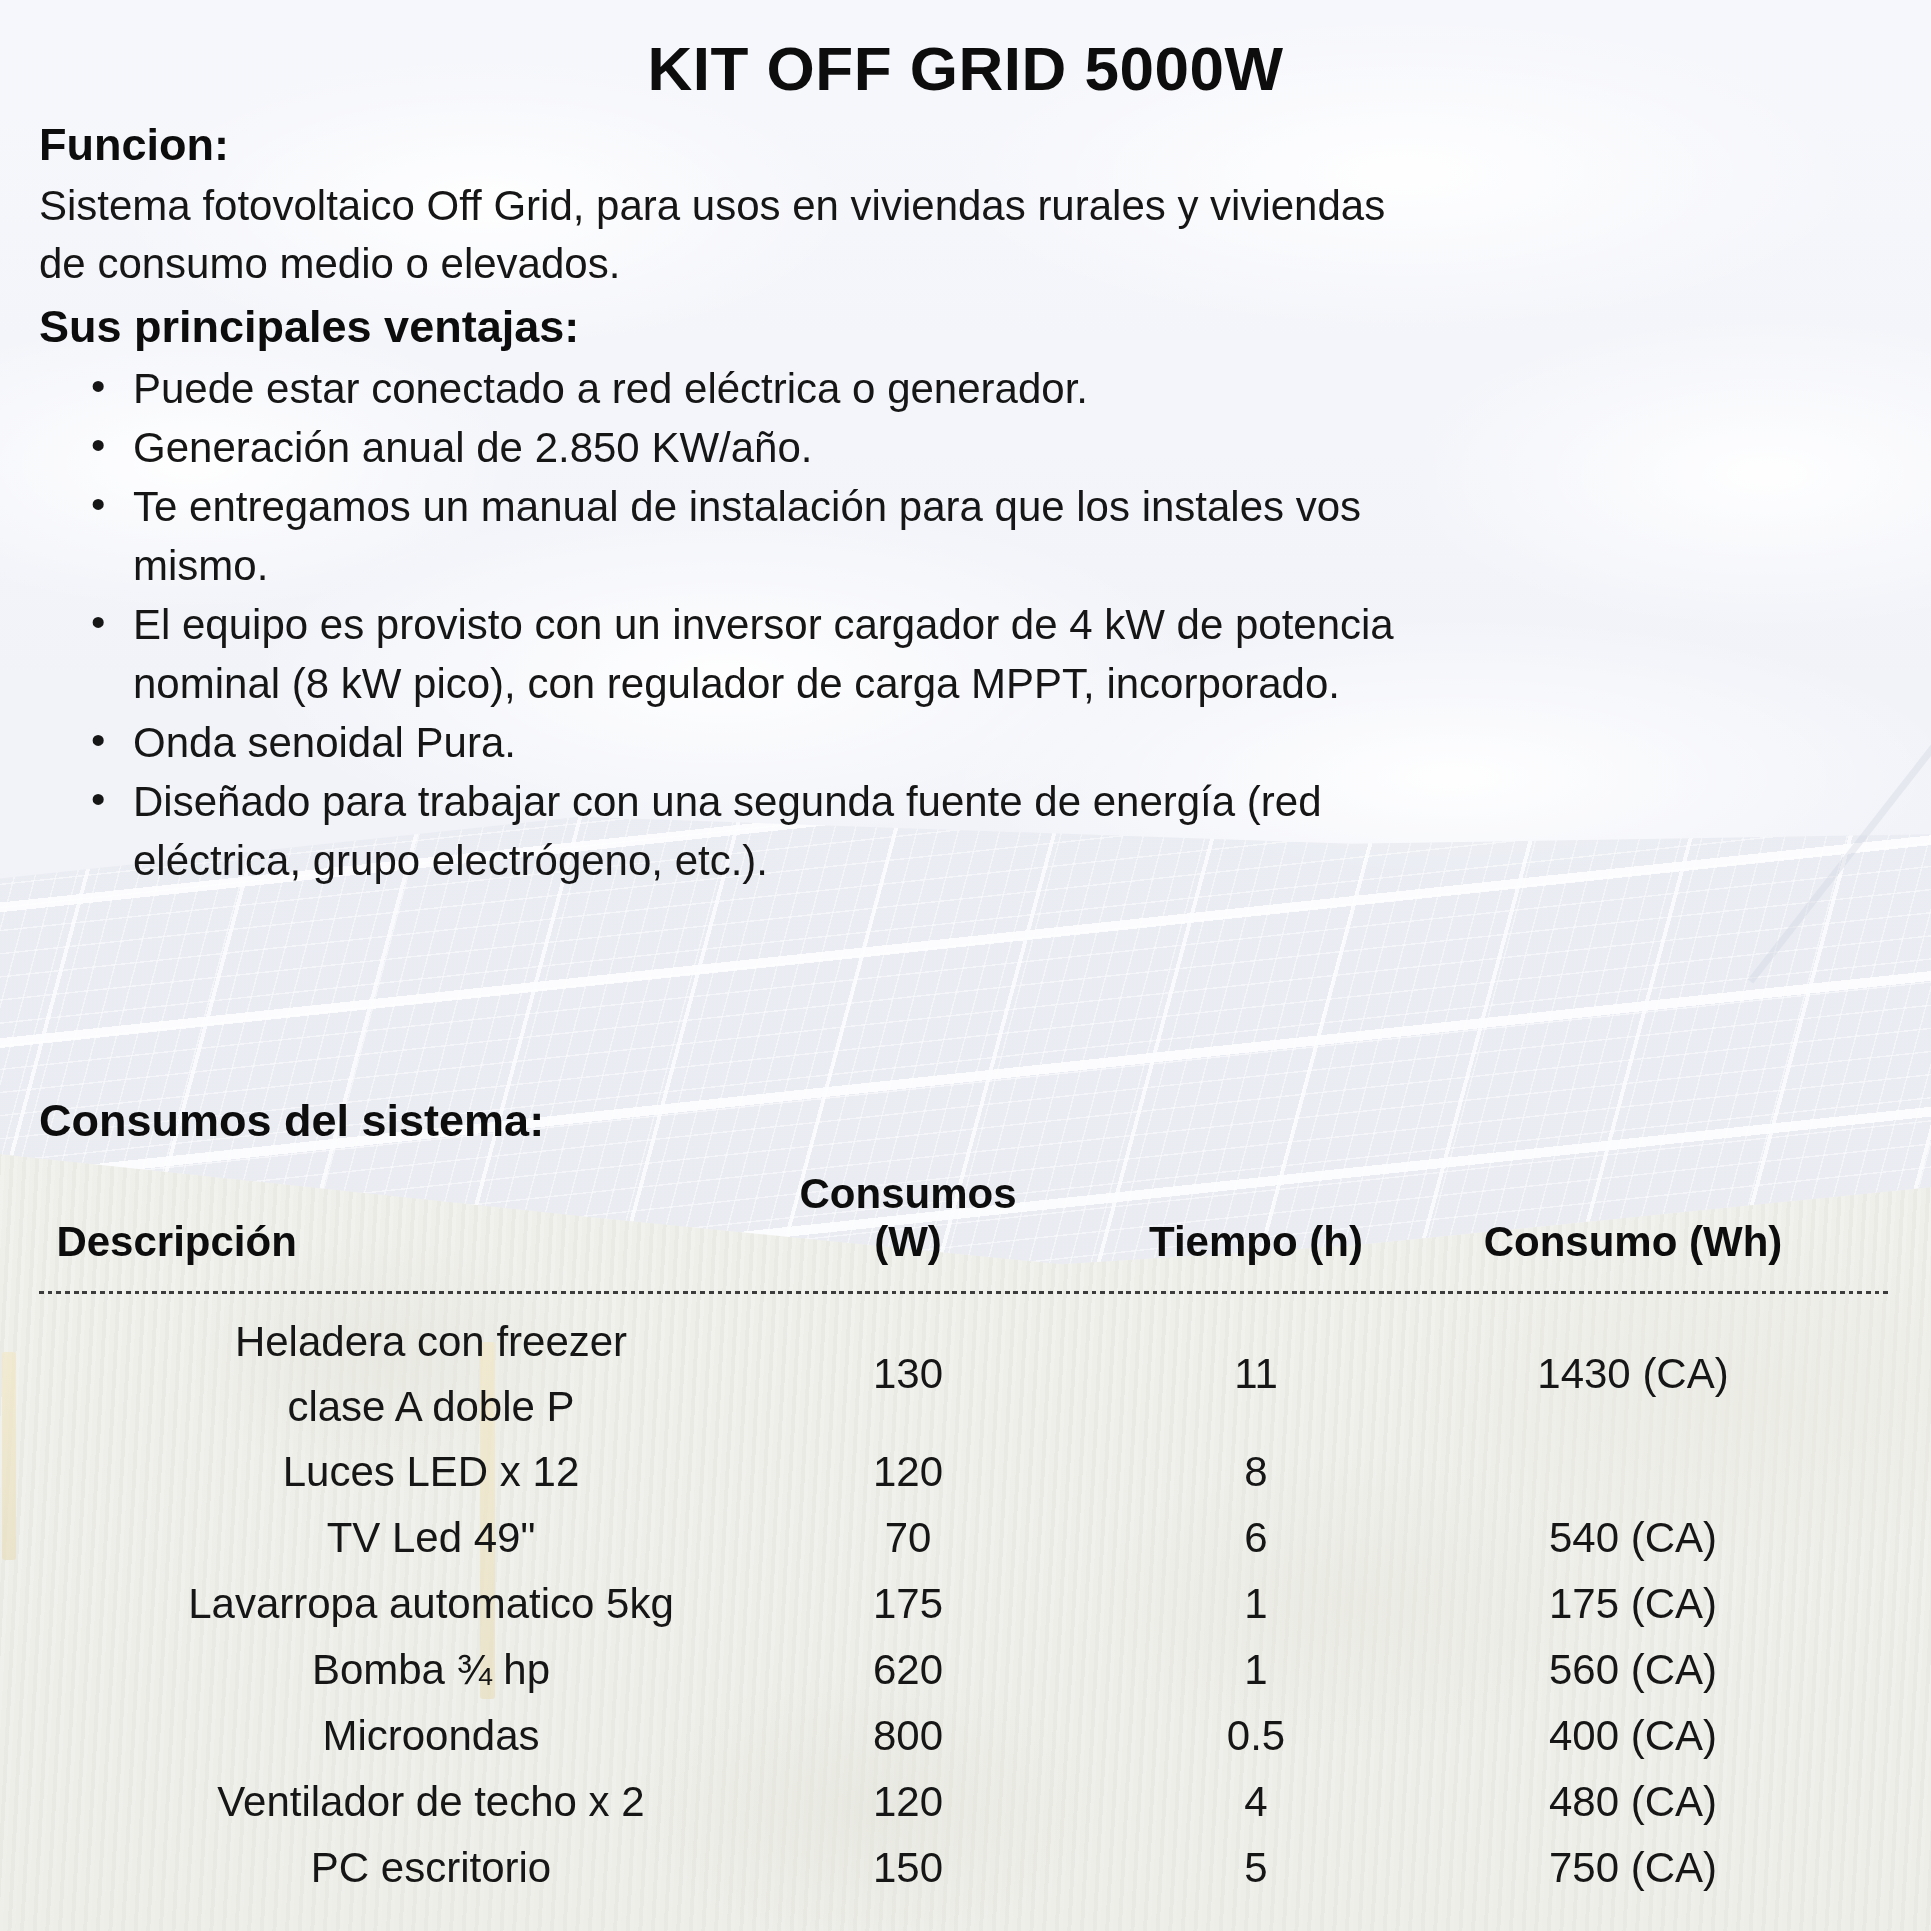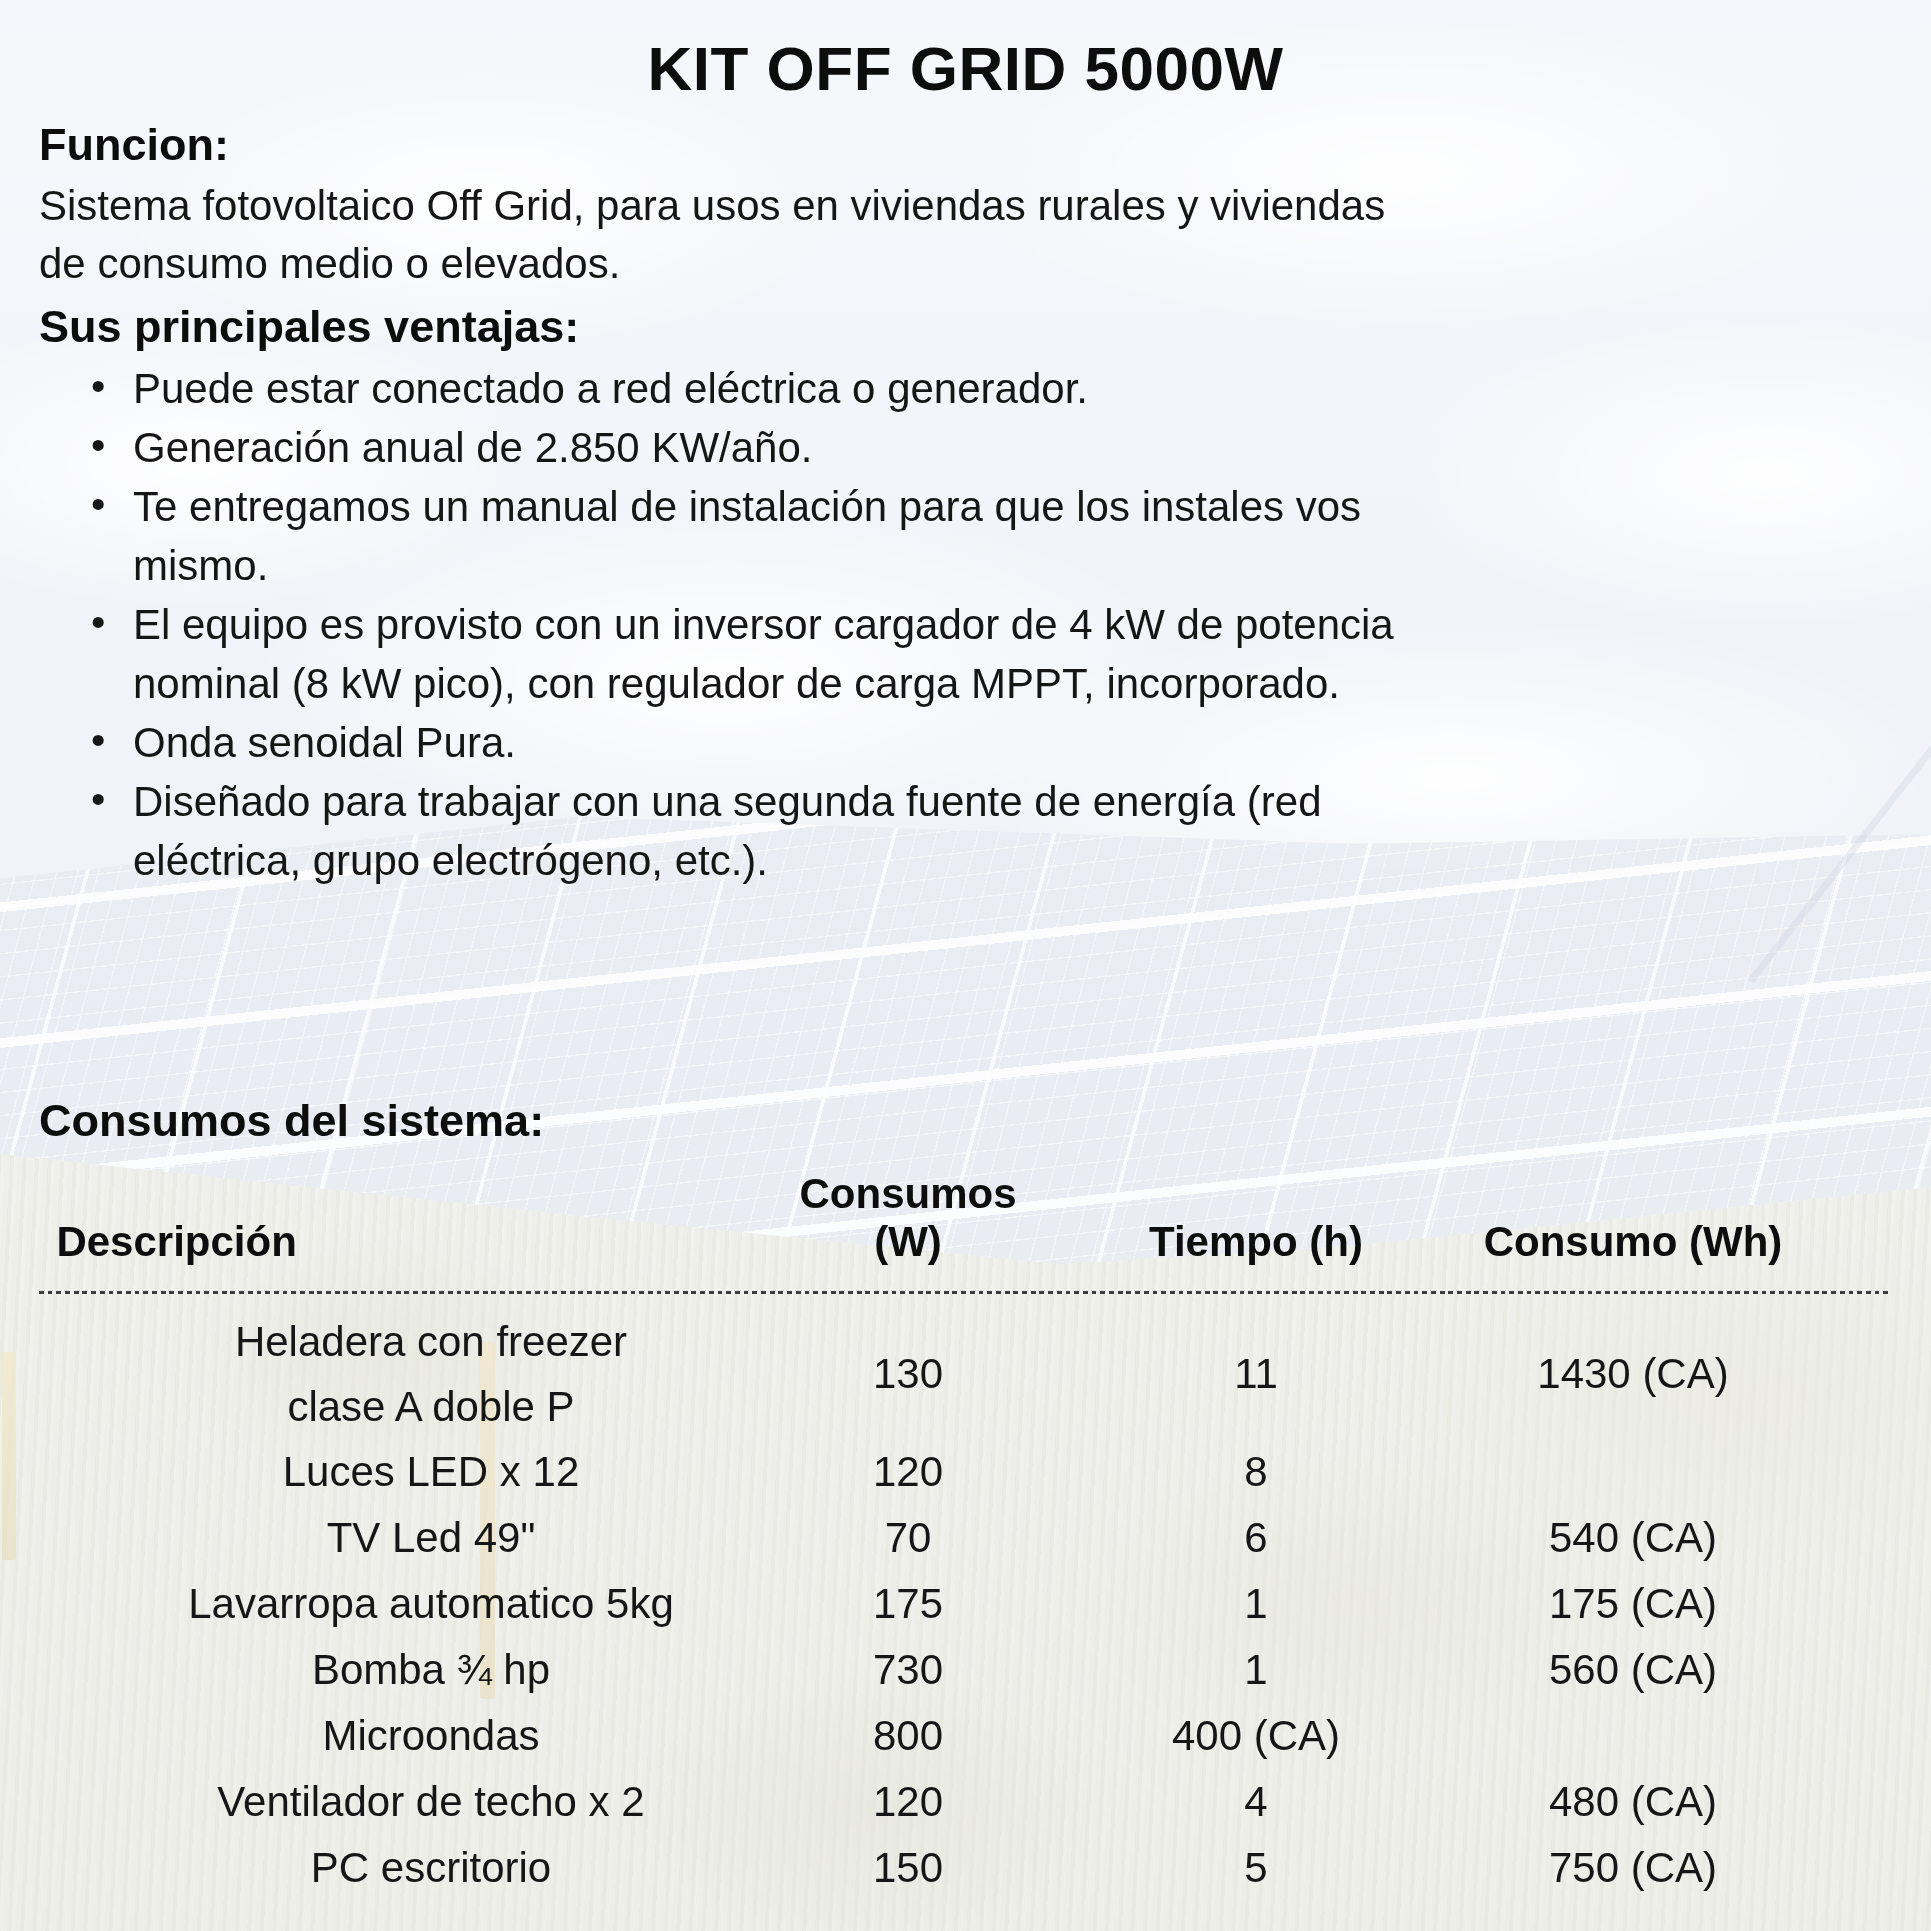--- a/index.html
+++ b/index.html
@@ -131,27 +131,28 @@
         <div class="c4">540 (CA)</div>
       </div>
       <div class="trow">
         <div class="c1">Lavarropa automatico 5kg</div>
         <div class="c2">175</div>
         <div class="c3">1</div>
         <div class="c4">175 (CA)</div>
       </div>
       <div class="trow">
         <div class="c1">Bomba ¾ hp</div>
-        <div class="c2">730</div>
+        <div class="c2">620</div>
         <div class="c3">1</div>
         <div class="c4">560 (CA)</div>
       </div>
       <div class="trow">
         <div class="c1">Microondas</div>
         <div class="c2">800</div>
+        <div class="c3">0.5</div>
         <div class="c4">400 (CA)</div>
       </div>
       <div class="trow">
         <div class="c1">Ventilador de techo x 2</div>
         <div class="c2">120</div>
         <div class="c3">4</div>
         <div class="c4">480 (CA)</div>
       </div>
       <div class="trow">
         <div class="c1">PC escritorio</div>

